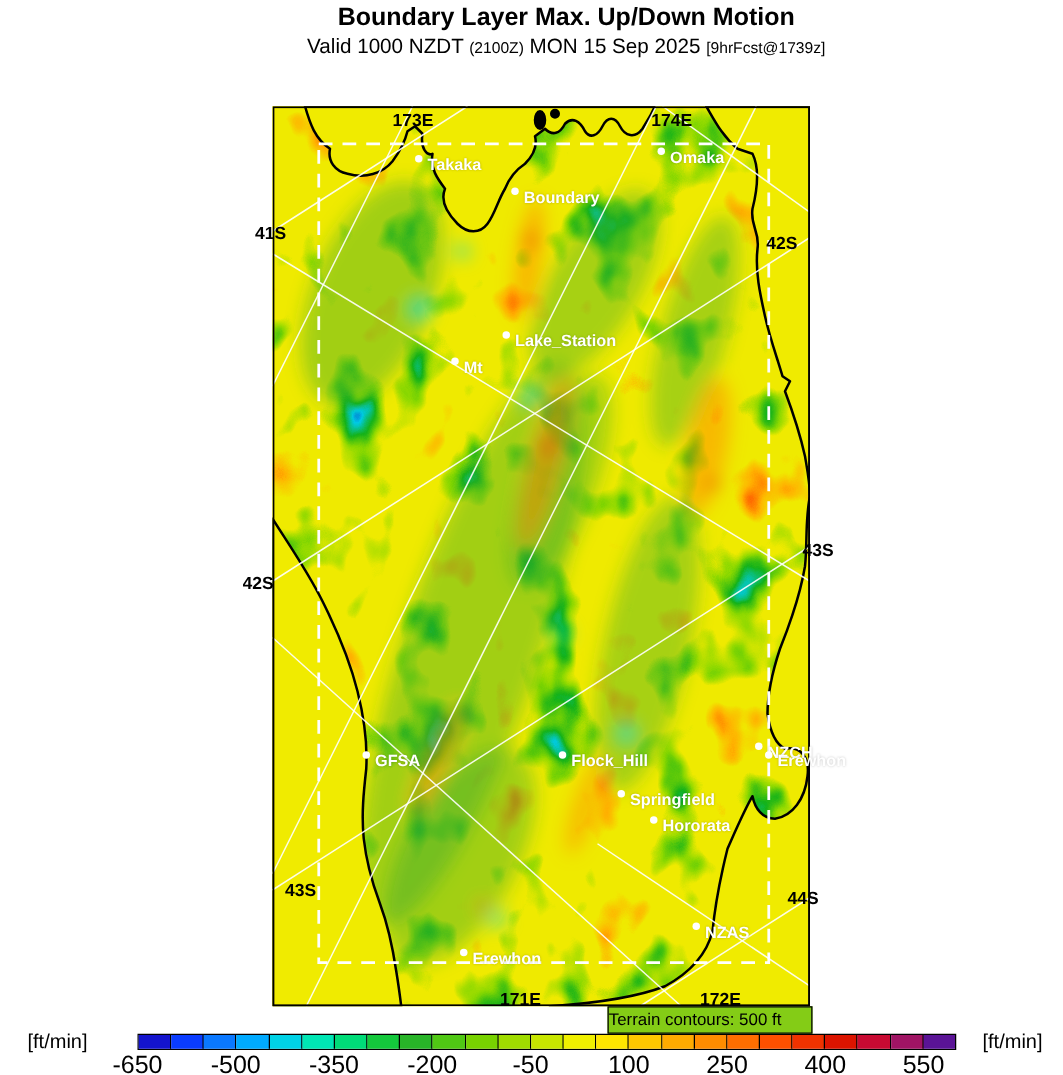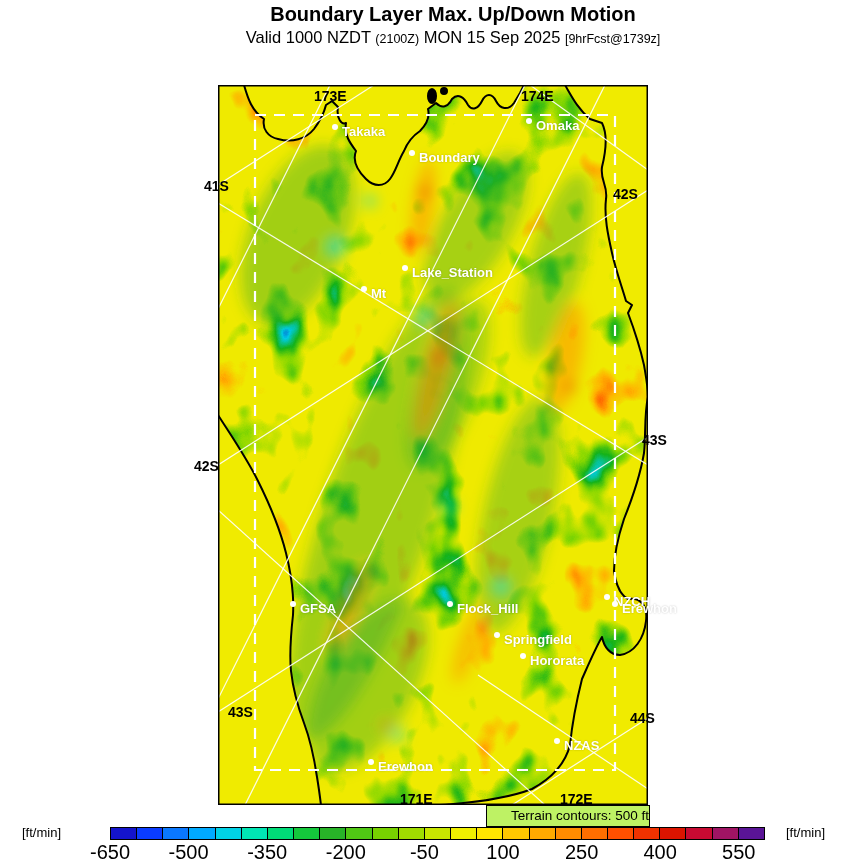--- a/index.html
+++ b/index.html
@@ -10,30 +10,30 @@
   .t1{font-size:20px;font-weight:bold;line-height:24px;margin-top:2px;}
   .t2{font-size:16.5px;line-height:20px;margin-top:1px;}
   .t2 .small{font-size:12.5px;}
   .t3{font-size:12.5px;line-height:15px;margin-top:1px;}
   
   .mapwrap{position:absolute;left:218px;top:85px;width:430px;height:720px;}
   .geo{position:absolute;font-size:14px;font-weight:bold;color:#000;white-space:nowrap;}
   .place{position:absolute;display:flex;gap:4px;color:#ffffff;
          font-size:13px;font-weight:bold;white-space:nowrap;text-shadow:0 0 2px rgba(0,0,0,0.25);}
   .pdot{width:6px;height:6px;border-radius:50%;background:#ffffff;flex:0 0 auto;}
-  .terrainnote{position:absolute;left:486px;top:805px;width:162px;height:20px;background:#bef264;
-         border:1px solid #000;font-size:13.5px;line-height:20px;text-align:right;color:#000;}
+  .terrainnote{position:absolute;left:486px;top:805px;width:162px;height:20px;background:#84cc16;
+         border:1px solid #000;font-size:13.5px;line-height:20px;text-align:left;color:#000;}
   
   .cbar{position:absolute;left:110px;top:827px;width:655px;height:13px;display:flex;
         border:1px solid #000;box-sizing:border-box;}
   .cbar .seg{flex:1 1 auto;border-right:1px solid #000;}
   .cbar .seg:last-child{border-right:none;}
   .cbticks{position:absolute;left:110px;top:840px;width:655px;height:20px;}
   .tick{position:absolute;top:1px;transform:translateX(-50%);font-size:20px;color:#000;white-space:nowrap;}
-  .unit{position:absolute;font-size:13px;color:#000;white-space:nowrap;}
+  .unit{position:absolute;font-size:16px;color:#000;white-space:nowrap;}
   .unit.left{left:22px;top:825px;}
   .unit.right{left:786px;top:825px;}
 </style>
 </head>
 <body>
 
 <div class="titleblock">
   <div class="t1">Boundary Layer Max. Up/Down Motion</div>
   <div class="t2"><span>Valid 1000 NZDT </span><span class="small">(2100Z)</span><span> MON 15 Sep 2025 </span><span class="small">[9hrFcst@1739z]</span></div>
 </div>

